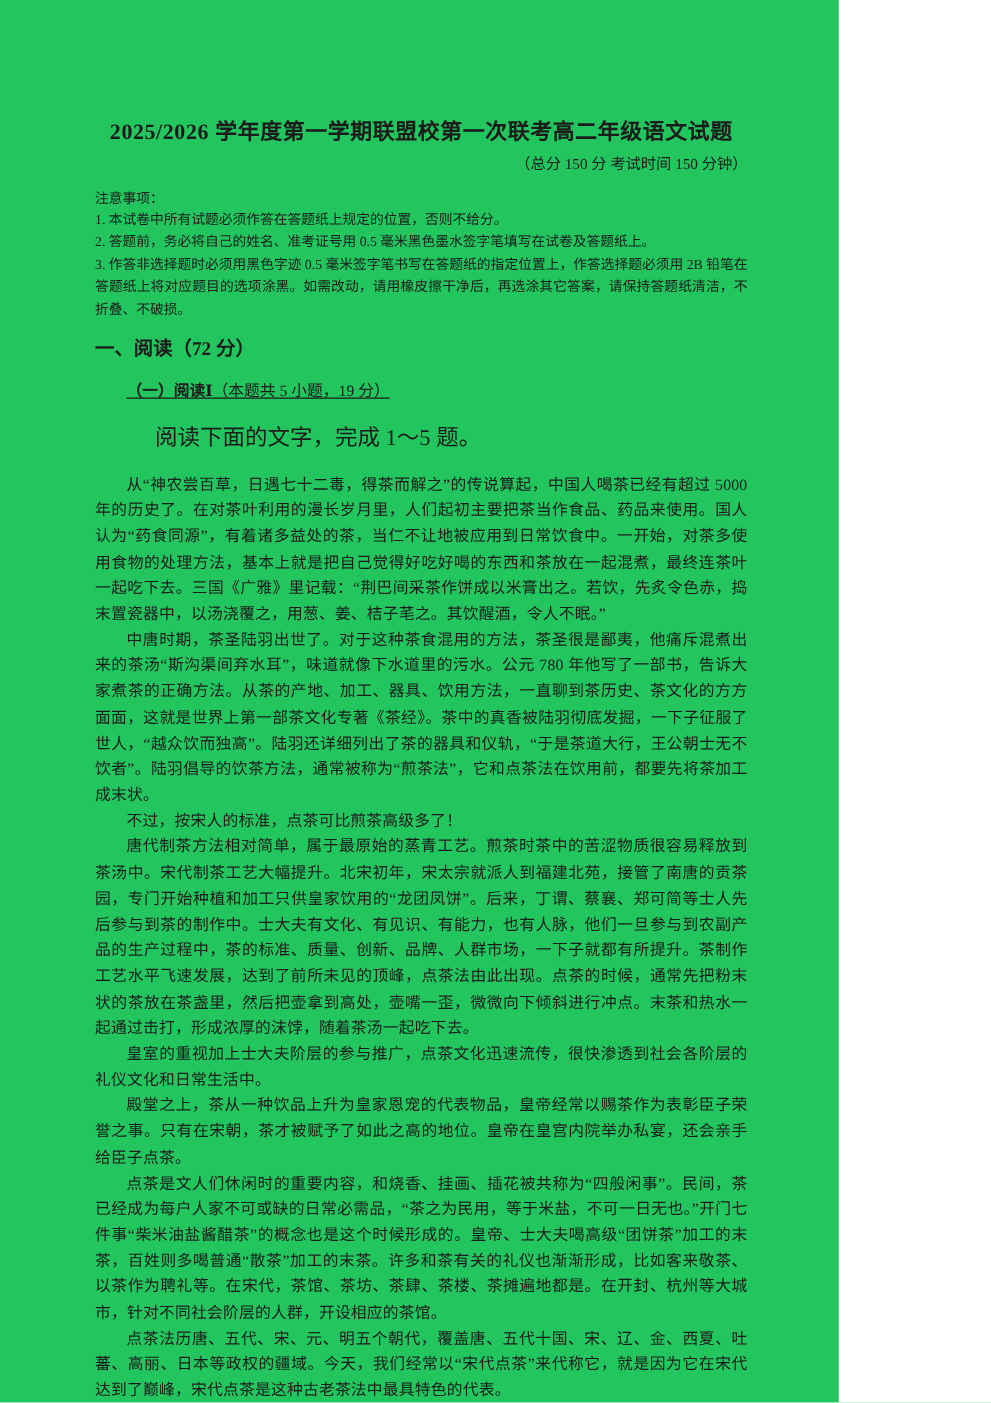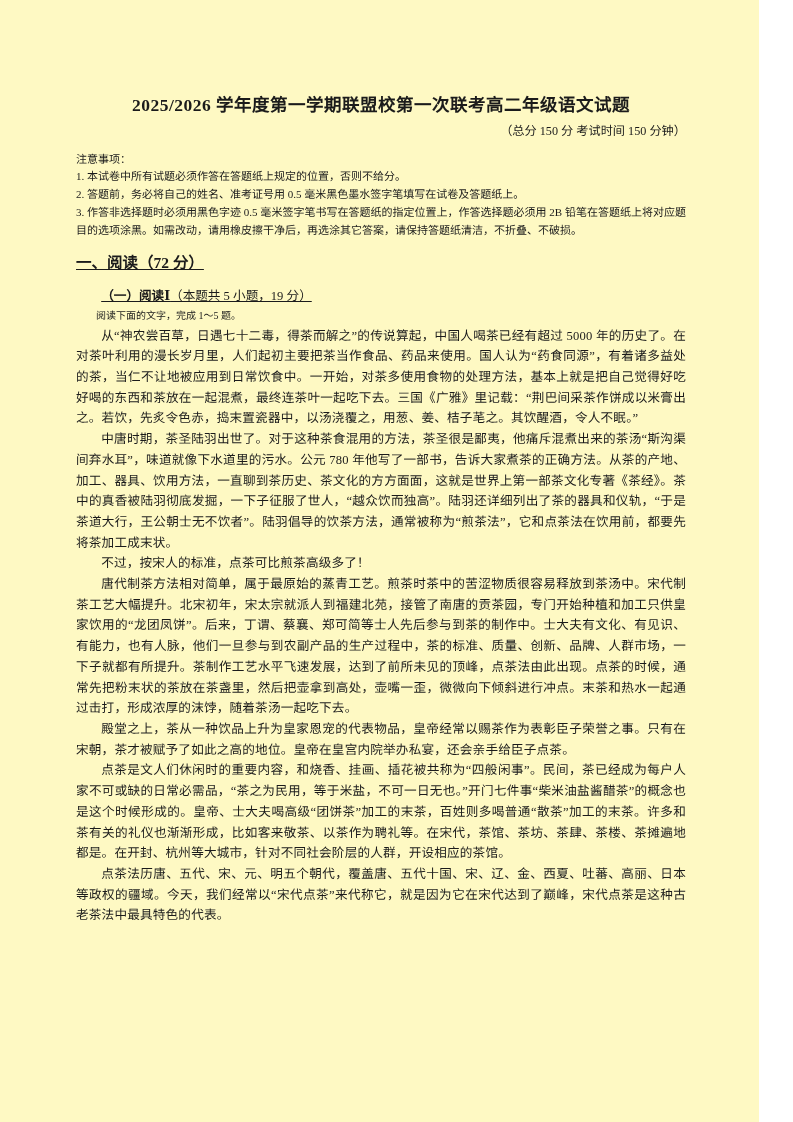--- a/index.html
+++ b/index.html
@@ -10,24 +10,24 @@
   body {
     width: 793px;
     height: 1122px;
     box-sizing: border-box;
     font-family: "Liberation Serif", "DejaVu Serif", serif;
     color: #1b1b1b;
     overflow: hidden;
   }
   .page {
     box-sizing: border-box;
-    width: 759px;
+    width: 671px;
     height: 1122px;
     padding: 94px 73px 40px 76px;
-    background: #fef9c3;
+    background: #22c55e;
   }
   .exam-title {
     text-align: center;
     font-size: 17.5px;
     font-weight: bold;
     letter-spacing: 0.5px;
     line-height: 1.3;
     margin: 0;
   }
   .exam-subtitle {
@@ -43,35 +43,34 @@
   }
   .notes p {
     margin: 0;
     text-align: justify;
   }
   .section-heading {
     font-size: 15.5px;
     font-weight: bold;
     margin: 13px 0 12px 0;
     line-height: 1.35;
-    text-decoration: underline;
   }
   .subheading {
     font-size: 12.6px;
     margin: 0 0 2px 0;
     text-indent: 2em;
     line-height: 1.64;
     text-decoration: underline;
   }
   .subheading .bold-part {
     font-weight: bold;
   }
   .instruction {
-    font-size: 10px;
-    margin: 0;
+    font-size: 18px;
+    margin: 12px;
     text-indent: 2em;
     line-height: 1.64;
   }
   .passage {
     margin-top: 1px;
   }
   .passage p {
     font-size: 12.6px;
     line-height: 1.645;
     margin: 0;
@@ -99,18 +98,19 @@
 
   <p class="subheading"><span class="bold-part">（一）阅读Ⅰ</span><span>（本题共 5 小题，19 分）</span></p>
 
   <p class="instruction">阅读下面的文字，完成 1～5 题。</p>
 
   <div class="passage">
     <p>从“神农尝百草，日遇七十二毒，得茶而解之”的传说算起，中国人喝茶已经有超过 5000 年的历史了。在对茶叶利用的漫长岁月里，人们起初主要把茶当作食品、药品来使用。国人认为“药食同源”，有着诸多益处的茶，当仁不让地被应用到日常饮食中。一开始，对茶多使用食物的处理方法，基本上就是把自己觉得好吃好喝的东西和茶放在一起混煮，最终连茶叶一起吃下去。三国《广雅》里记载：“荆巴间采茶作饼成以米膏出之。若饮，先炙令色赤，捣末置瓷器中，以汤浇覆之，用葱、姜、桔子芼之。其饮醒酒，令人不眠。”</p>
     <p>中唐时期，茶圣陆羽出世了。对于这种茶食混用的方法，茶圣很是鄙夷，他痛斥混煮出来的茶汤“斯沟渠间弃水耳”，味道就像下水道里的污水。公元 780 年他写了一部书，告诉大家煮茶的正确方法。从茶的产地、加工、器具、饮用方法，一直聊到茶历史、茶文化的方方面面，这就是世界上第一部茶文化专著《茶经》。茶中的真香被陆羽彻底发掘，一下子征服了世人，“越众饮而独高”。陆羽还详细列出了茶的器具和仪轨，“于是茶道大行，王公朝士无不饮者”。陆羽倡导的饮茶方法，通常被称为“煎茶法”，它和点茶法在饮用前，都要先将茶加工成末状。</p>
     <p>不过，按宋人的标准，点茶可比煎茶高级多了！</p>
     <p>唐代制茶方法相对简单，属于最原始的蒸青工艺。煎茶时茶中的苦涩物质很容易释放到茶汤中。宋代制茶工艺大幅提升。北宋初年，宋太宗就派人到福建北苑，接管了南唐的贡茶园，专门开始种植和加工只供皇家饮用的“龙团凤饼”。后来，丁谓、蔡襄、郑可简等士人先后参与到茶的制作中。士大夫有文化、有见识、有能力，也有人脉，他们一旦参与到农副产品的生产过程中，茶的标准、质量、创新、品牌、人群市场，一下子就都有所提升。茶制作工艺水平飞速发展，达到了前所未见的顶峰，点茶法由此出现。点茶的时候，通常先把粉末状的茶放在茶盏里，然后把壶拿到高处，壶嘴一歪，微微向下倾斜进行冲点。末茶和热水一起通过击打，形成浓厚的沫饽，随着茶汤一起吃下去。</p>
+    <p>皇室的重视加上士大夫阶层的参与推广，点茶文化迅速流传，很快渗透到社会各阶层的礼仪文化和日常生活中。</p>
     <p>殿堂之上，茶从一种饮品上升为皇家恩宠的代表物品，皇帝经常以赐茶作为表彰臣子荣誉之事。只有在宋朝，茶才被赋予了如此之高的地位。皇帝在皇宫内院举办私宴，还会亲手给臣子点茶。</p>
     <p>点茶是文人们休闲时的重要内容，和烧香、挂画、插花被共称为“四般闲事”。民间，茶已经成为每户人家不可或缺的日常必需品，“茶之为民用，等于米盐，不可一日无也。”开门七件事“柴米油盐酱醋茶”的概念也是这个时候形成的。皇帝、士大夫喝高级“团饼茶”加工的末茶，百姓则多喝普通“散茶”加工的末茶。许多和茶有关的礼仪也渐渐形成，比如客来敬茶、以茶作为聘礼等。在宋代，茶馆、茶坊、茶肆、茶楼、茶摊遍地都是。在开封、杭州等大城市，针对不同社会阶层的人群，开设相应的茶馆。</p>
     <p>点茶法历唐、五代、宋、元、明五个朝代，覆盖唐、五代十国、宋、辽、金、西夏、吐蕃、高丽、日本等政权的疆域。今天，我们经常以“宋代点茶”来代称它，就是因为它在宋代达到了巅峰，宋代点茶是这种古老茶法中最具特色的代表。</p>
   </div>
 
 </div>
 
 </body></html>

